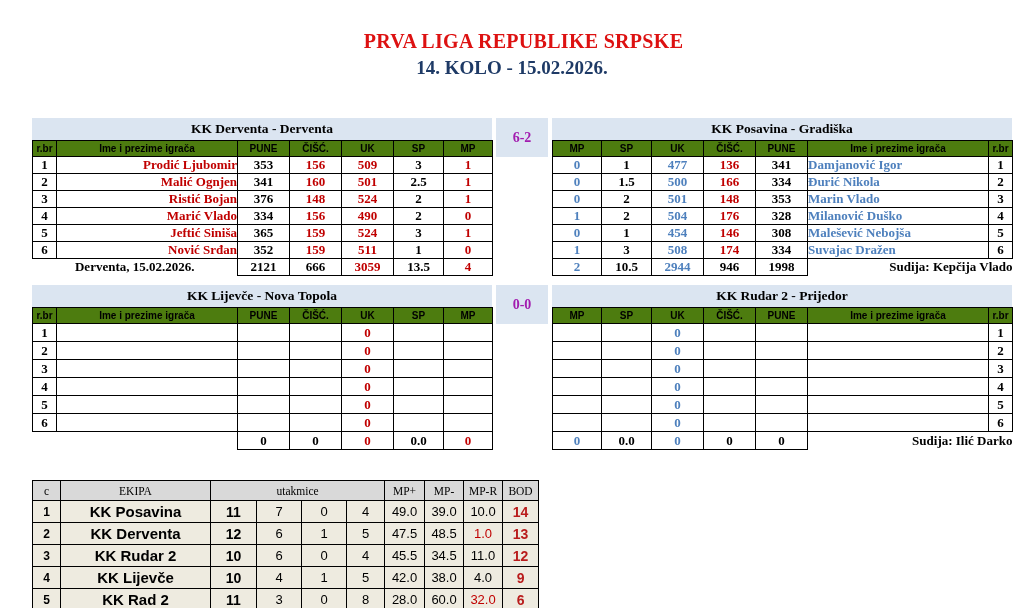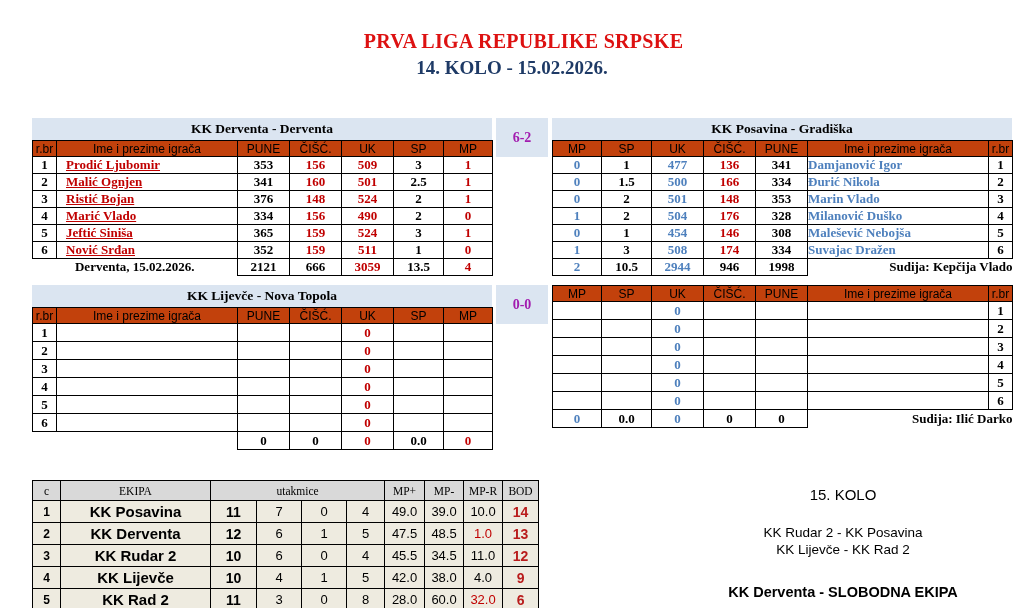--- a/index.html
+++ b/index.html
@@ -16,26 +16,26 @@
   .pair-2 { top:255px; }
   .half { width:460px; }
   .half.away-half { flex:1; }
   .mid { width:60px; }
   .scorebox { width:52px; height:39px; margin:0 auto; background:#dbe5f1; color:#a21caf;
               font-weight:bold; font-size:14px; display:flex; align-items:center; justify-content:center; }
   .band { height:22px; line-height:22px; background:#dbe5f1; text-align:center;
           font-weight:bold; font-size:13.5px; }
 
   table.mt { border-collapse:collapse; table-layout:fixed; width:100%; }
-  table.mt th { border:1.5px solid #000; background:#c2410c; height:16px;
-                font-family:"Liberation Sans","DejaVu Sans",sans-serif; font-weight:normal; font-size:12px; text-align:center; overflow:hidden; }
+  table.mt th { border:1.5px solid #000; background:#4d7c0f; height:16px;
+                font-family:"Liberation Sans","DejaVu Sans",sans-serif; font-weight:bold; font-size:10px; text-align:center; overflow:hidden; }
   table.mt td { border:1.5px solid #000; height:17px; text-align:center;
                 font-weight:bold; font-size:13px; overflow:hidden; white-space:nowrap; }
   .pair-2 table.mt td { height:18px; }
-  table.mt td.nameL { text-align:left; padding-left:9px;text-decoration:underline; }
+  table.mt td.nameL { text-align:right; padding-left:9px; }
   table.mt td.nameR { text-align:left; padding-right:5px; }
   .red { color:#c00000; }
   .blue { color:#4e80bd; }
   td.lbl { border:none !important; border-top:1.5px solid #000 !important; font-weight:normal; font-size:13.5px; }
   td.lbl.sud { font-weight:bold; text-align:right; padding-right:0; }
 
   
   .standings { position:absolute; top:450px; left:32px; }
   table.st { border-collapse:collapse; table-layout:fixed; width:506px;
              font-family:"Liberation Sans","DejaVu Sans",sans-serif; }
@@ -328,20 +328,21 @@
               <td>0.0</td>
               <td class="red">0</td>
             </tr>
       </tbody>
         </table>
     </div>
     <div class="mid">
       <div class="scorebox">0-0</div>
     </div>
     <div class="half away-half">
+      <div class="band">KK Rudar 2 - Prijedor</div>
       <table class="mt">
         <colgroup>
             <col style="width:49px">
             <col style="width:50px">
             <col style="width:52px">
             <col style="width:52px">
             <col style="width:52px">
             <col style="width:181px">
             <col style="width:24px">
           </colgroup>
@@ -503,22 +504,14 @@
             <td>8</td>
             <td>28.0</td>
             <td>60.0</td>
             <td class="neg">32.0</td>
             <td class="bod">6</td>
           </tr>
     </tbody>
       </table>
   </div>
 
-  <div class="next">
-    <div class="nr-title">15. KOLO</div>
-    <div class="nr-fixtures">
-      <div>KK Rudar 2 - KK Posavina</div>
-      <div>KK Lijevče - KK Rad 2</div>
-    </div>
-    <div class="nr-free">KK Derventa - SLOBODNA EKIPA</div>
-  </div>
 
 </div>
 
 </body></html>

